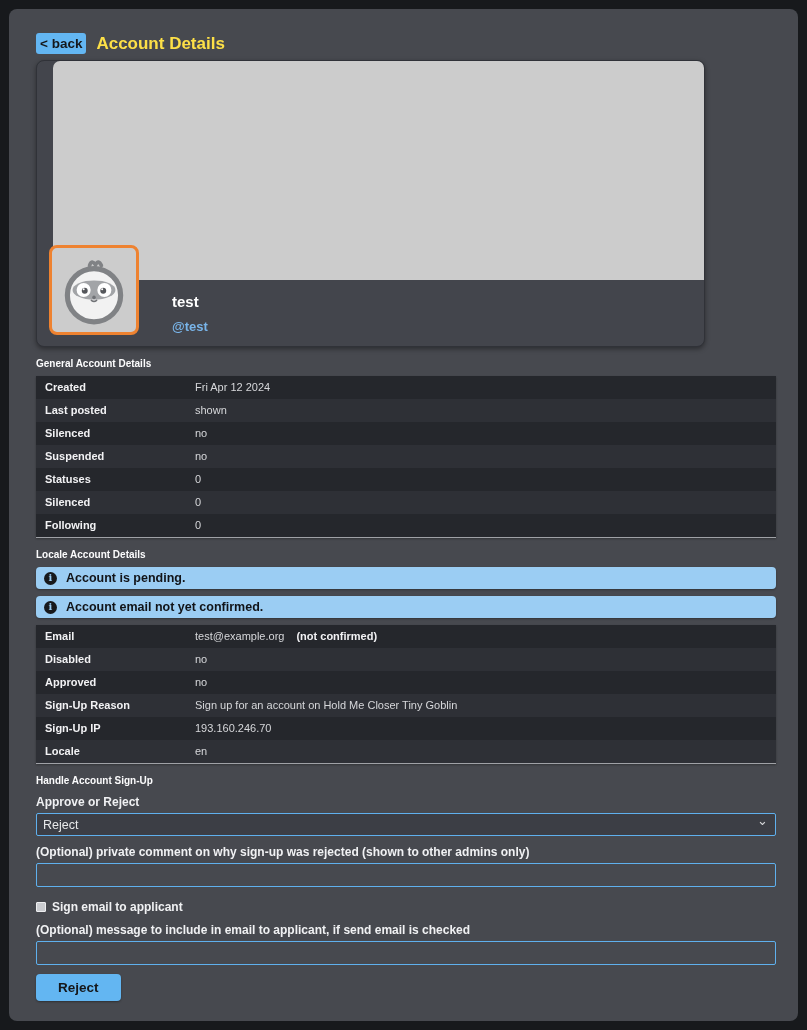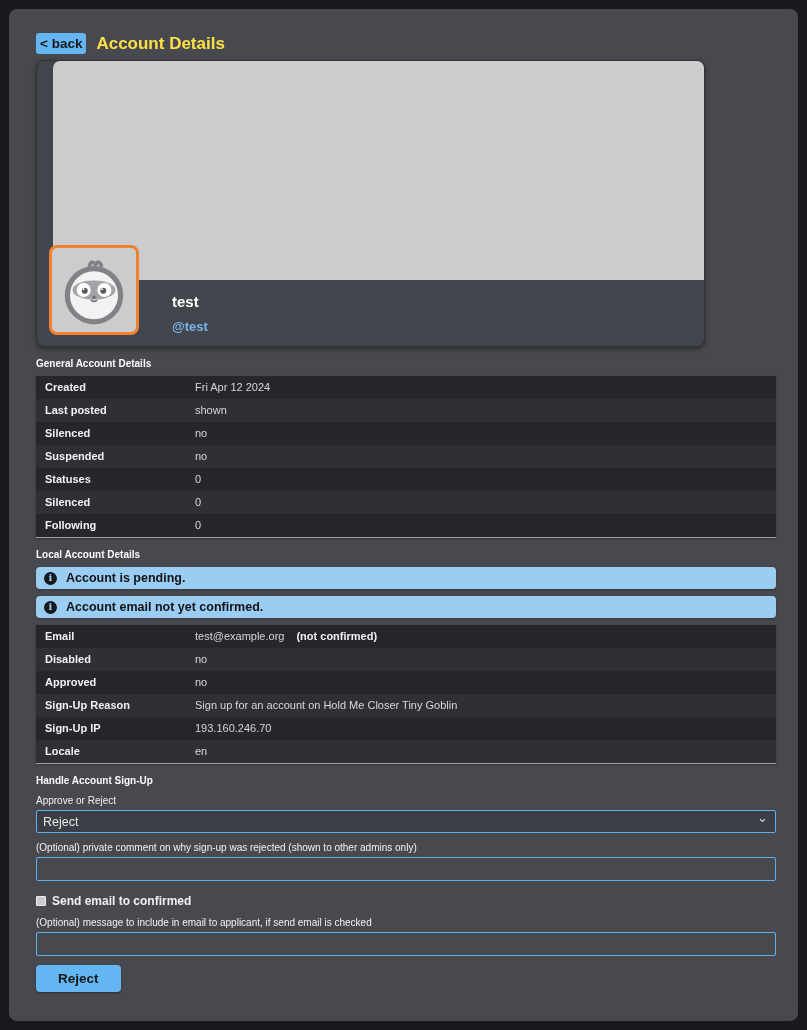--- a/index.html
+++ b/index.html
@@ -76,21 +76,21 @@
   }
   .info-icon {
     width: 13px; height: 13px; flex: 0 0 13px;
     background: #17191c; color: #9bcdf3;
     border-radius: 50%;
     display: flex; align-items: center; justify-content: center;
     font-size: 10px; font-weight: bold;
     font-family: "DejaVu Serif", serif; line-height: 1;
   }
   
-  .field-label { font-size: 10px; font-weight: normal; color: #f0f1f3; margin: 9px 0 4px; }
+  .field-label { font-size: 12px; font-weight: bold; color: #f0f1f3; margin: 9px 0 4px; }
   .select-wrap { position: relative; width: 740px; }
   select.approve {
     width: 740px; height: 23px;
     background: #3c3e45; color: #e8e9ea;
     font-size: 12.5px; font-family: inherit;
     border: 1px solid #5fb0ee; border-radius: 2px;
     padding: 1px 22px 1px 6px;
     appearance: none; -webkit-appearance: none;
   }
   .chevron {
@@ -180,21 +180,21 @@
         <td class="k">Silenced</td>
         <td class="v"><span>0</span><span class="val-note"></span></td>
       </tr>
         <tr>
         <td class="k">Following</td>
         <td class="v"><span>0</span><span class="val-note"></span></td>
       </tr>
       </tbody>
   </table>
 
-  <div class="sec-heading">Local Account Details</div>
+  <div class="sec-heading">Locale Account Details</div>
   <div>
       <div class="notice">
       <span class="info-icon">i</span>
       <span>Account is pending.</span>
     </div>
       <div class="notice">
       <span class="info-icon">i</span>
       <span>Account email not yet confirmed.</span>
     </div>
     </div>
@@ -235,21 +235,21 @@
       <option>Reject</option>
     </select>
     <span class="chevron">⌄</span>
   </div>
 
   <div class="field-label">(Optional) private comment on why sign-up was rejected (shown to other admins only)</div>
   <input class="text-field" type="text" value="" style="">
 
   <div class="checkbox-row">
     <input class="cb" type="checkbox" style="">
-    <span class="cb-label">Send email to confirmed</span>
+    <span class="cb-label">Sign email to applicant</span>
   </div>
 
   <div class="field-label">(Optional) message to include in email to applicant, if send email is checked</div>
   <input class="text-field" type="text" value="" style="">
 
   <div>
     <button class="submit-btn">Reject</button>
   </div>
 
 </div>

